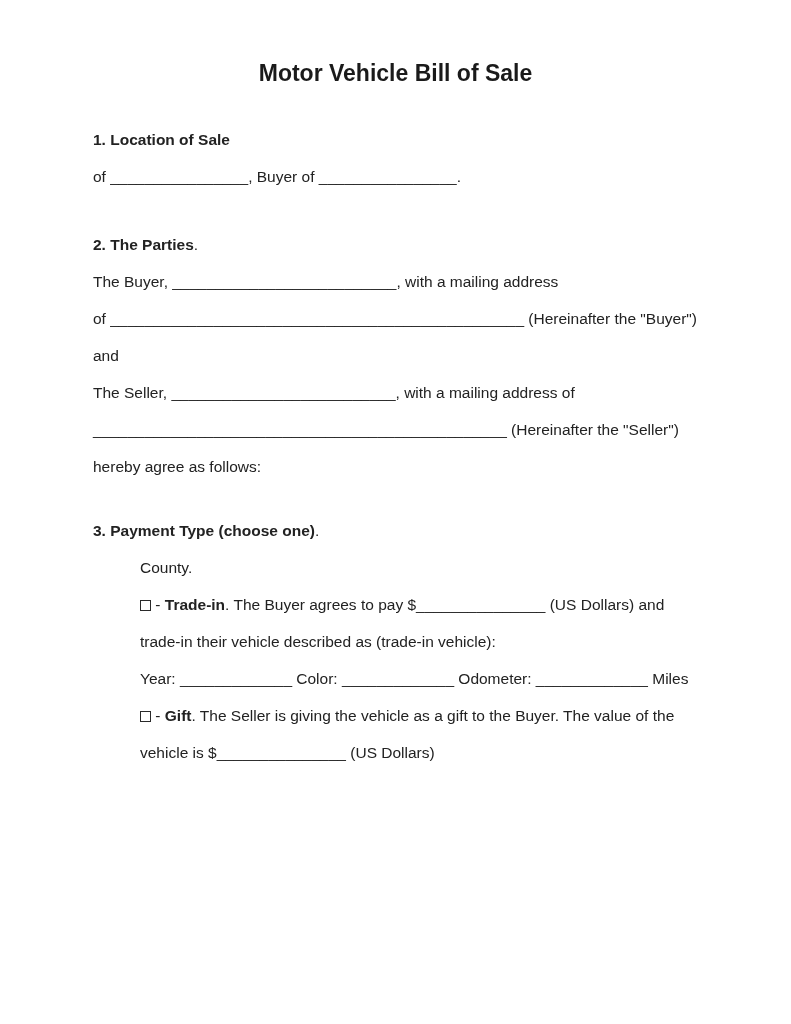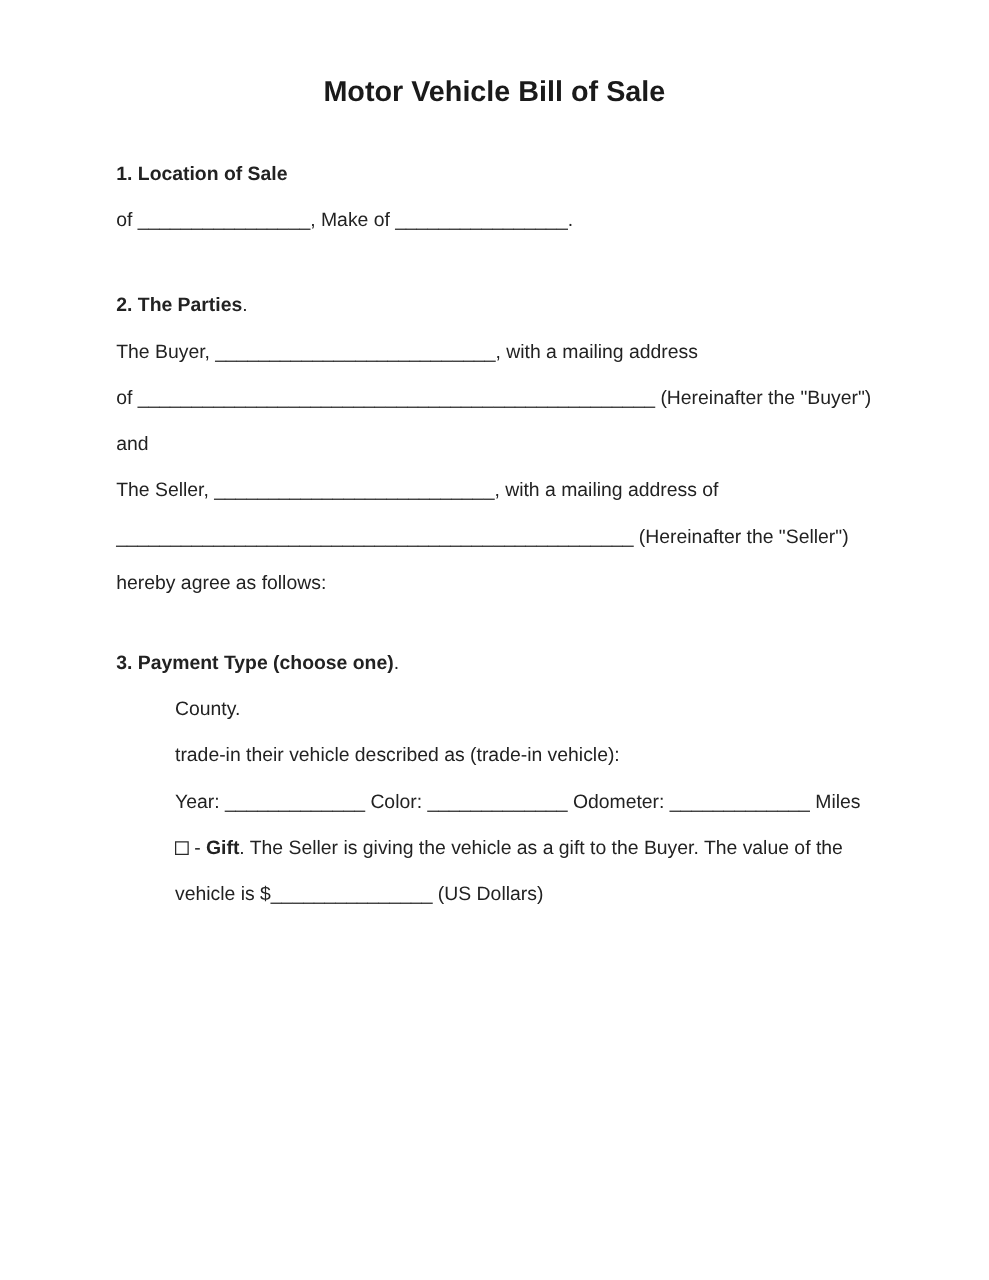--- a/index.html
+++ b/index.html
@@ -79,38 +79,39 @@
 </head>
 <body>
 
 <div class="page">
   <div class="content">
 
     <h1 class="doc-title">Motor Vehicle Bill of Sale</h1>
 
     <div class="section-1">
       <div class="line heading">1. Location of Sale</div>
-      <div class="line">of ________________, Make of ________________.</div>
+      <div class="line">of ________________, Buyer of ________________.</div>
     </div>
 
     <div class="section-2">
       <div class="line"><span class="b">2. The Parties</span><span>.</span></div>
       <div class="line">The Buyer, __________________________, with a mailing address</div>
       <div class="line">of ________________________________________________ (Hereinafter the "Buyer")</div>
       <div class="line">and</div>
       <div class="line">The Seller, __________________________, with a mailing address of</div>
       <div class="line">________________________________________________ (Hereinafter the "Seller")</div>
       <div class="line">hereby agree as follows:</div>
     </div>
 
     <div class="section-3">
       <div class="line"><span class="b">3. Payment Type (choose one)</span><span>.</span></div>
 
       <div class="line indent">County.</div>
 
+      <div class="line indent"><span class="checkbox"></span><span> - </span><span class="b">Trade-in</span><span>. The Buyer agrees to pay $_______________ (US Dollars) and</span></div>
       <div class="line indent">trade-in their vehicle described as (trade-in vehicle):</div>
       <div class="line indent">Year: _____________ Color: _____________ Odometer: _____________ Miles</div>
 
       <div class="line indent"><span class="checkbox"></span><span> - </span><span class="b">Gift</span><span>. The Seller is giving the vehicle as a gift to the Buyer. The value of the</span></div>
       <div class="line indent">vehicle is $_______________ (US Dollars)</div>
     </div>
 
   </div>
 
   <div class="footer-logo">

